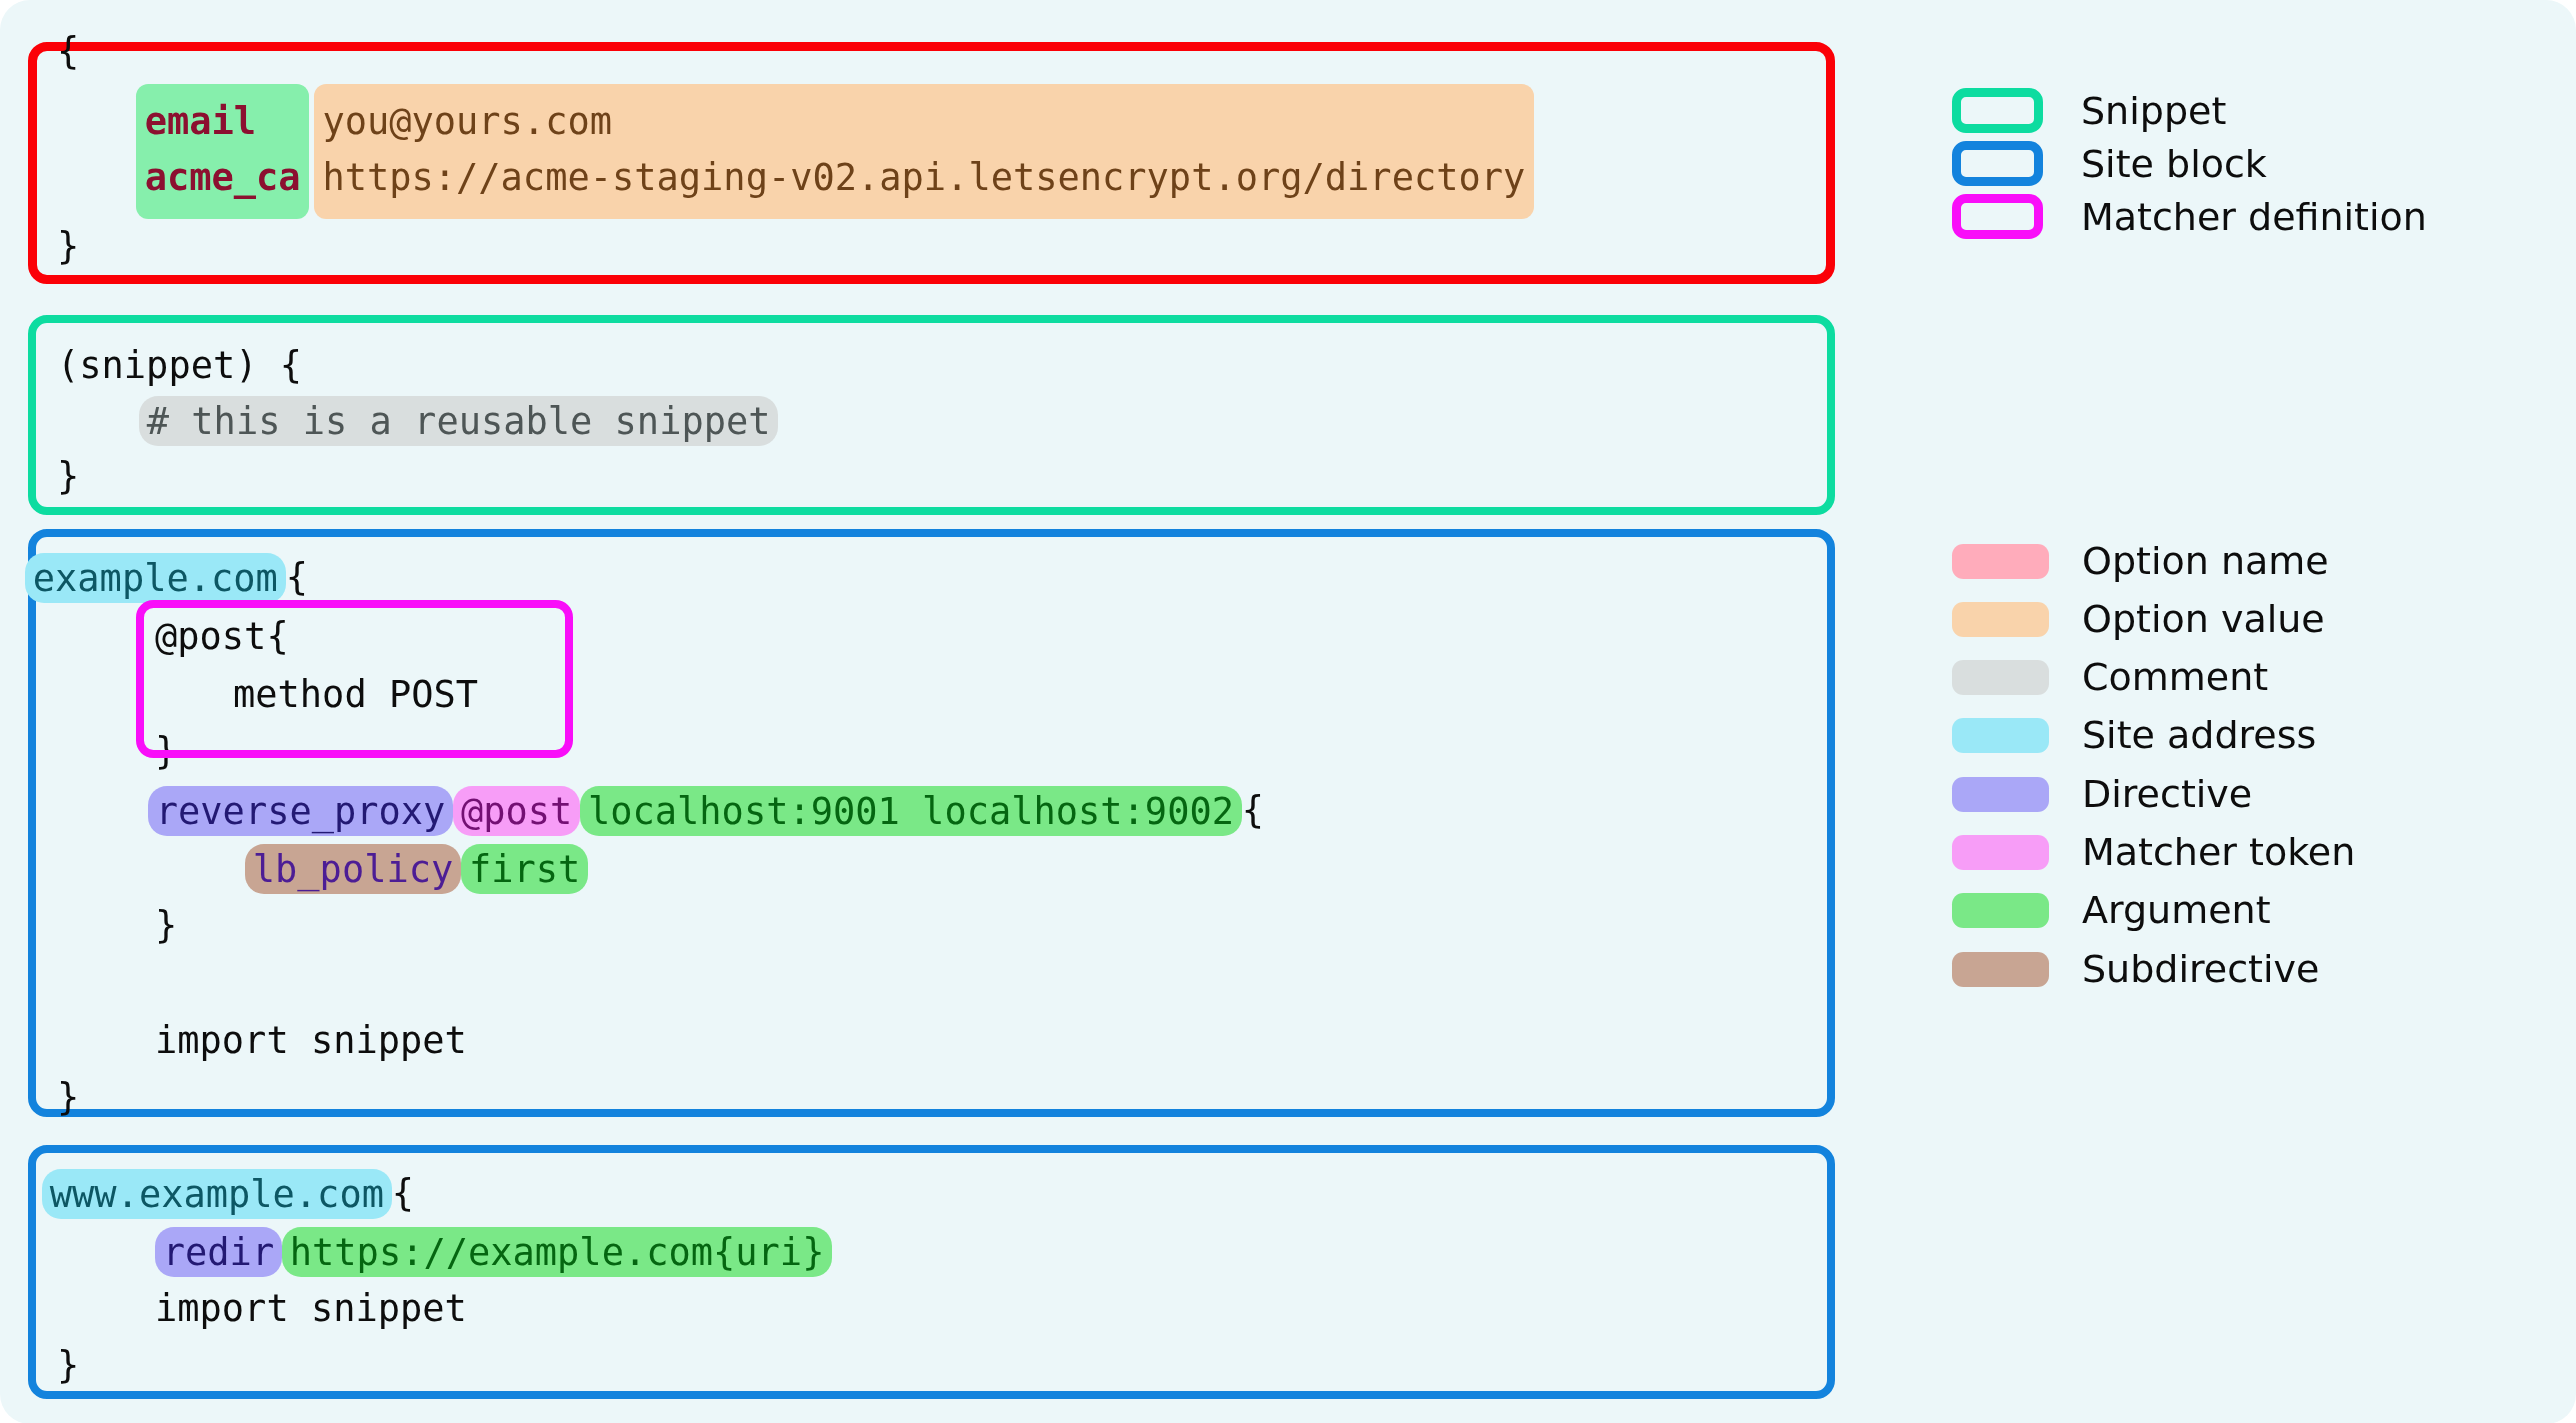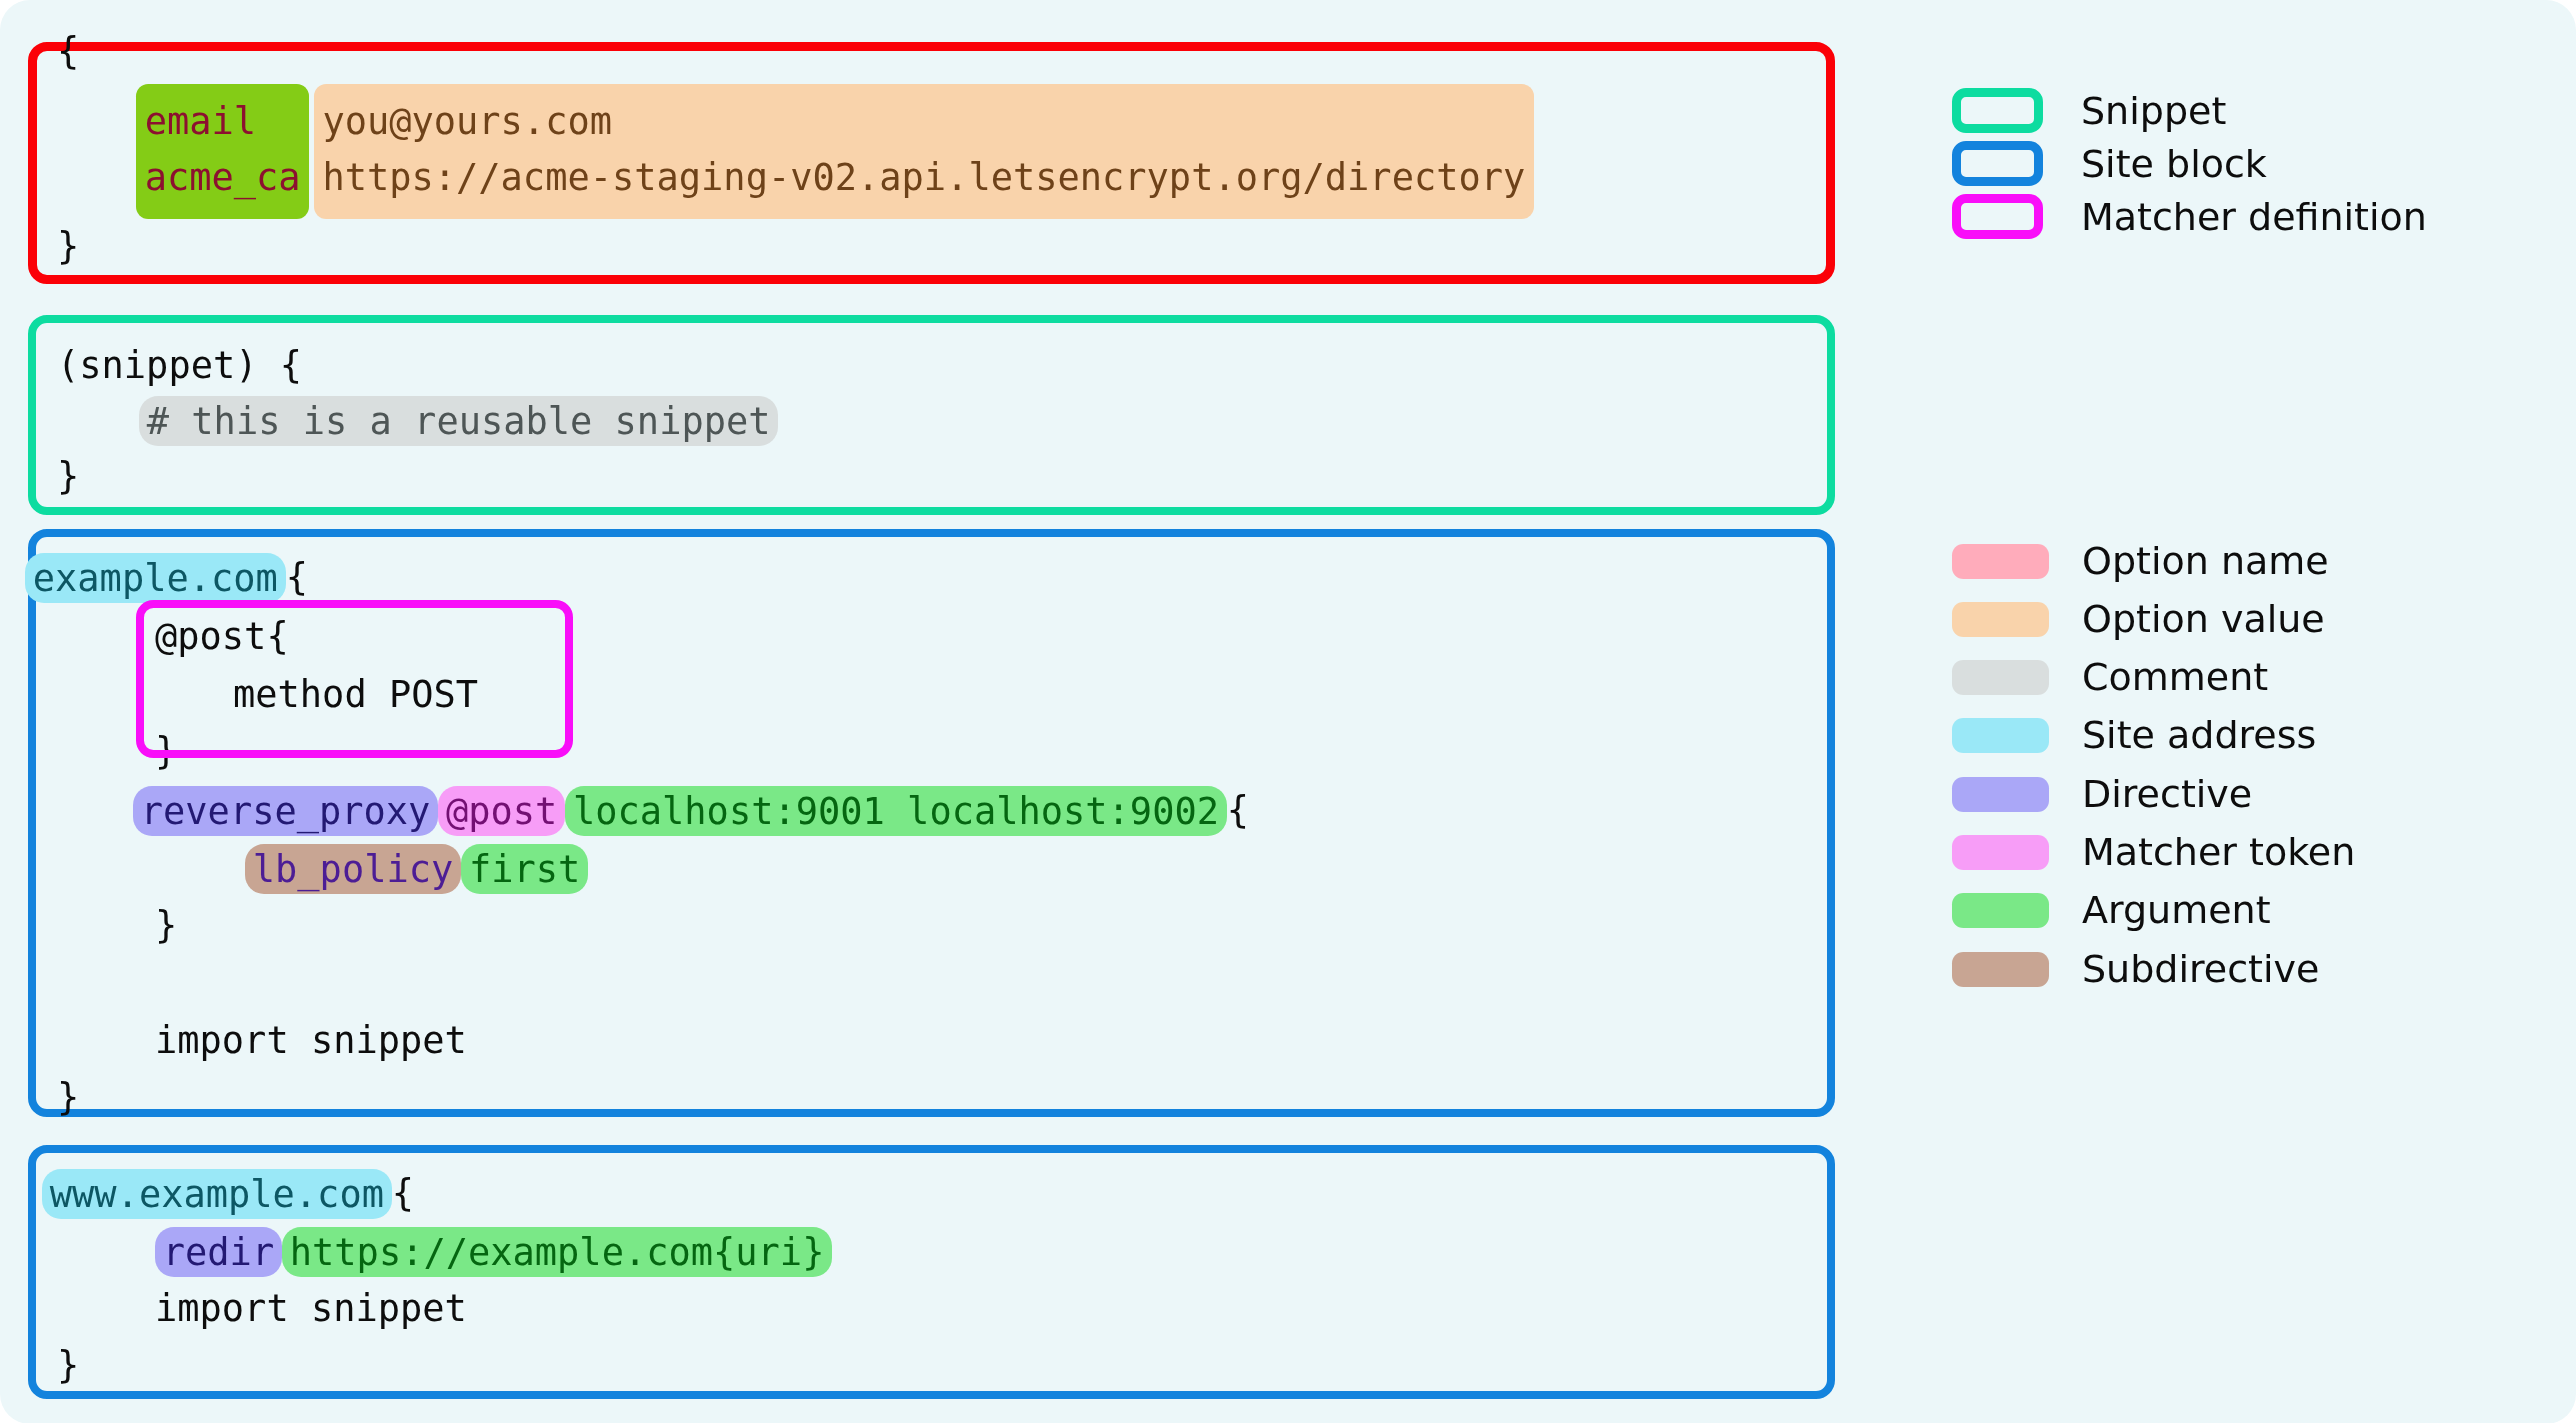--- a/index.html
+++ b/index.html
@@ -91,21 +91,21 @@
   }
   .opt-col {
     font-family: "DejaVu Sans Mono", monospace;
     font-size: 37px;
     line-height: 56px;
     white-space: pre;
     border-radius: 12.2px;
     padding: 10.4px 8.7px 12.2px 8.7px;
     box-sizing: border-box;
   }
-  .opt-col-name  { background: #84cc16; color: #8c1030; }
+  .opt-col-name  { background: #86efac; color: #8c1030; font-weight: bold; }
   .opt-col-value { background: #f9d3ab; color: #6e4219; margin-left: 4.4px; }
 
   .plain { color: #0d0d0d; }
 
   
   #legend {
     position: absolute;
     left: 1939px;
     top: 0;
     width: 637px;
@@ -190,21 +190,21 @@
     <div class="blk-matcher"></div>
 
     <div class="code" style="left:25px; top:550px;"><span class="tok tok-site">example.com</span><span class="plain">{</span></div>
 
     <div class="code" style="left:155px; top:609px;"><span class="plain">@post</span><span class="plain">{</span></div>
 
     <div class="code" style="left:233px; top:667px;">method POST</div>
 
     <div class="code" style="left:155px; top:724px;">}</div>
 
-    <div class="code" style="left:133px; top:783px;text-align:right;"><span class="tok tok-directive">reverse_proxy</span><span class="tok tok-matcher">@post</span><span class="tok tok-arg">localhost:9001 localhost:9002</span><span class="plain">{</span></div>
+    <div class="code" style="left:148px; top:783px;text-align:right;"><span class="tok tok-directive">reverse_proxy</span><span class="tok tok-matcher">@post</span><span class="tok tok-arg">localhost:9001 localhost:9002</span><span class="plain">{</span></div>
 
     <div class="code" style="left:245px; top:841px;"><span class="tok tok-subdir">lb_policy</span><span class="tok tok-arg">first</span></div>
 
     <div class="code" style="left:155px; top:898px;">}</div>
 
 
     <div class="code" style="left:155px; top:1013px;">import snippet</div>
 
     <div class="code" style="left:57px; top:1070px;">}</div>
 

